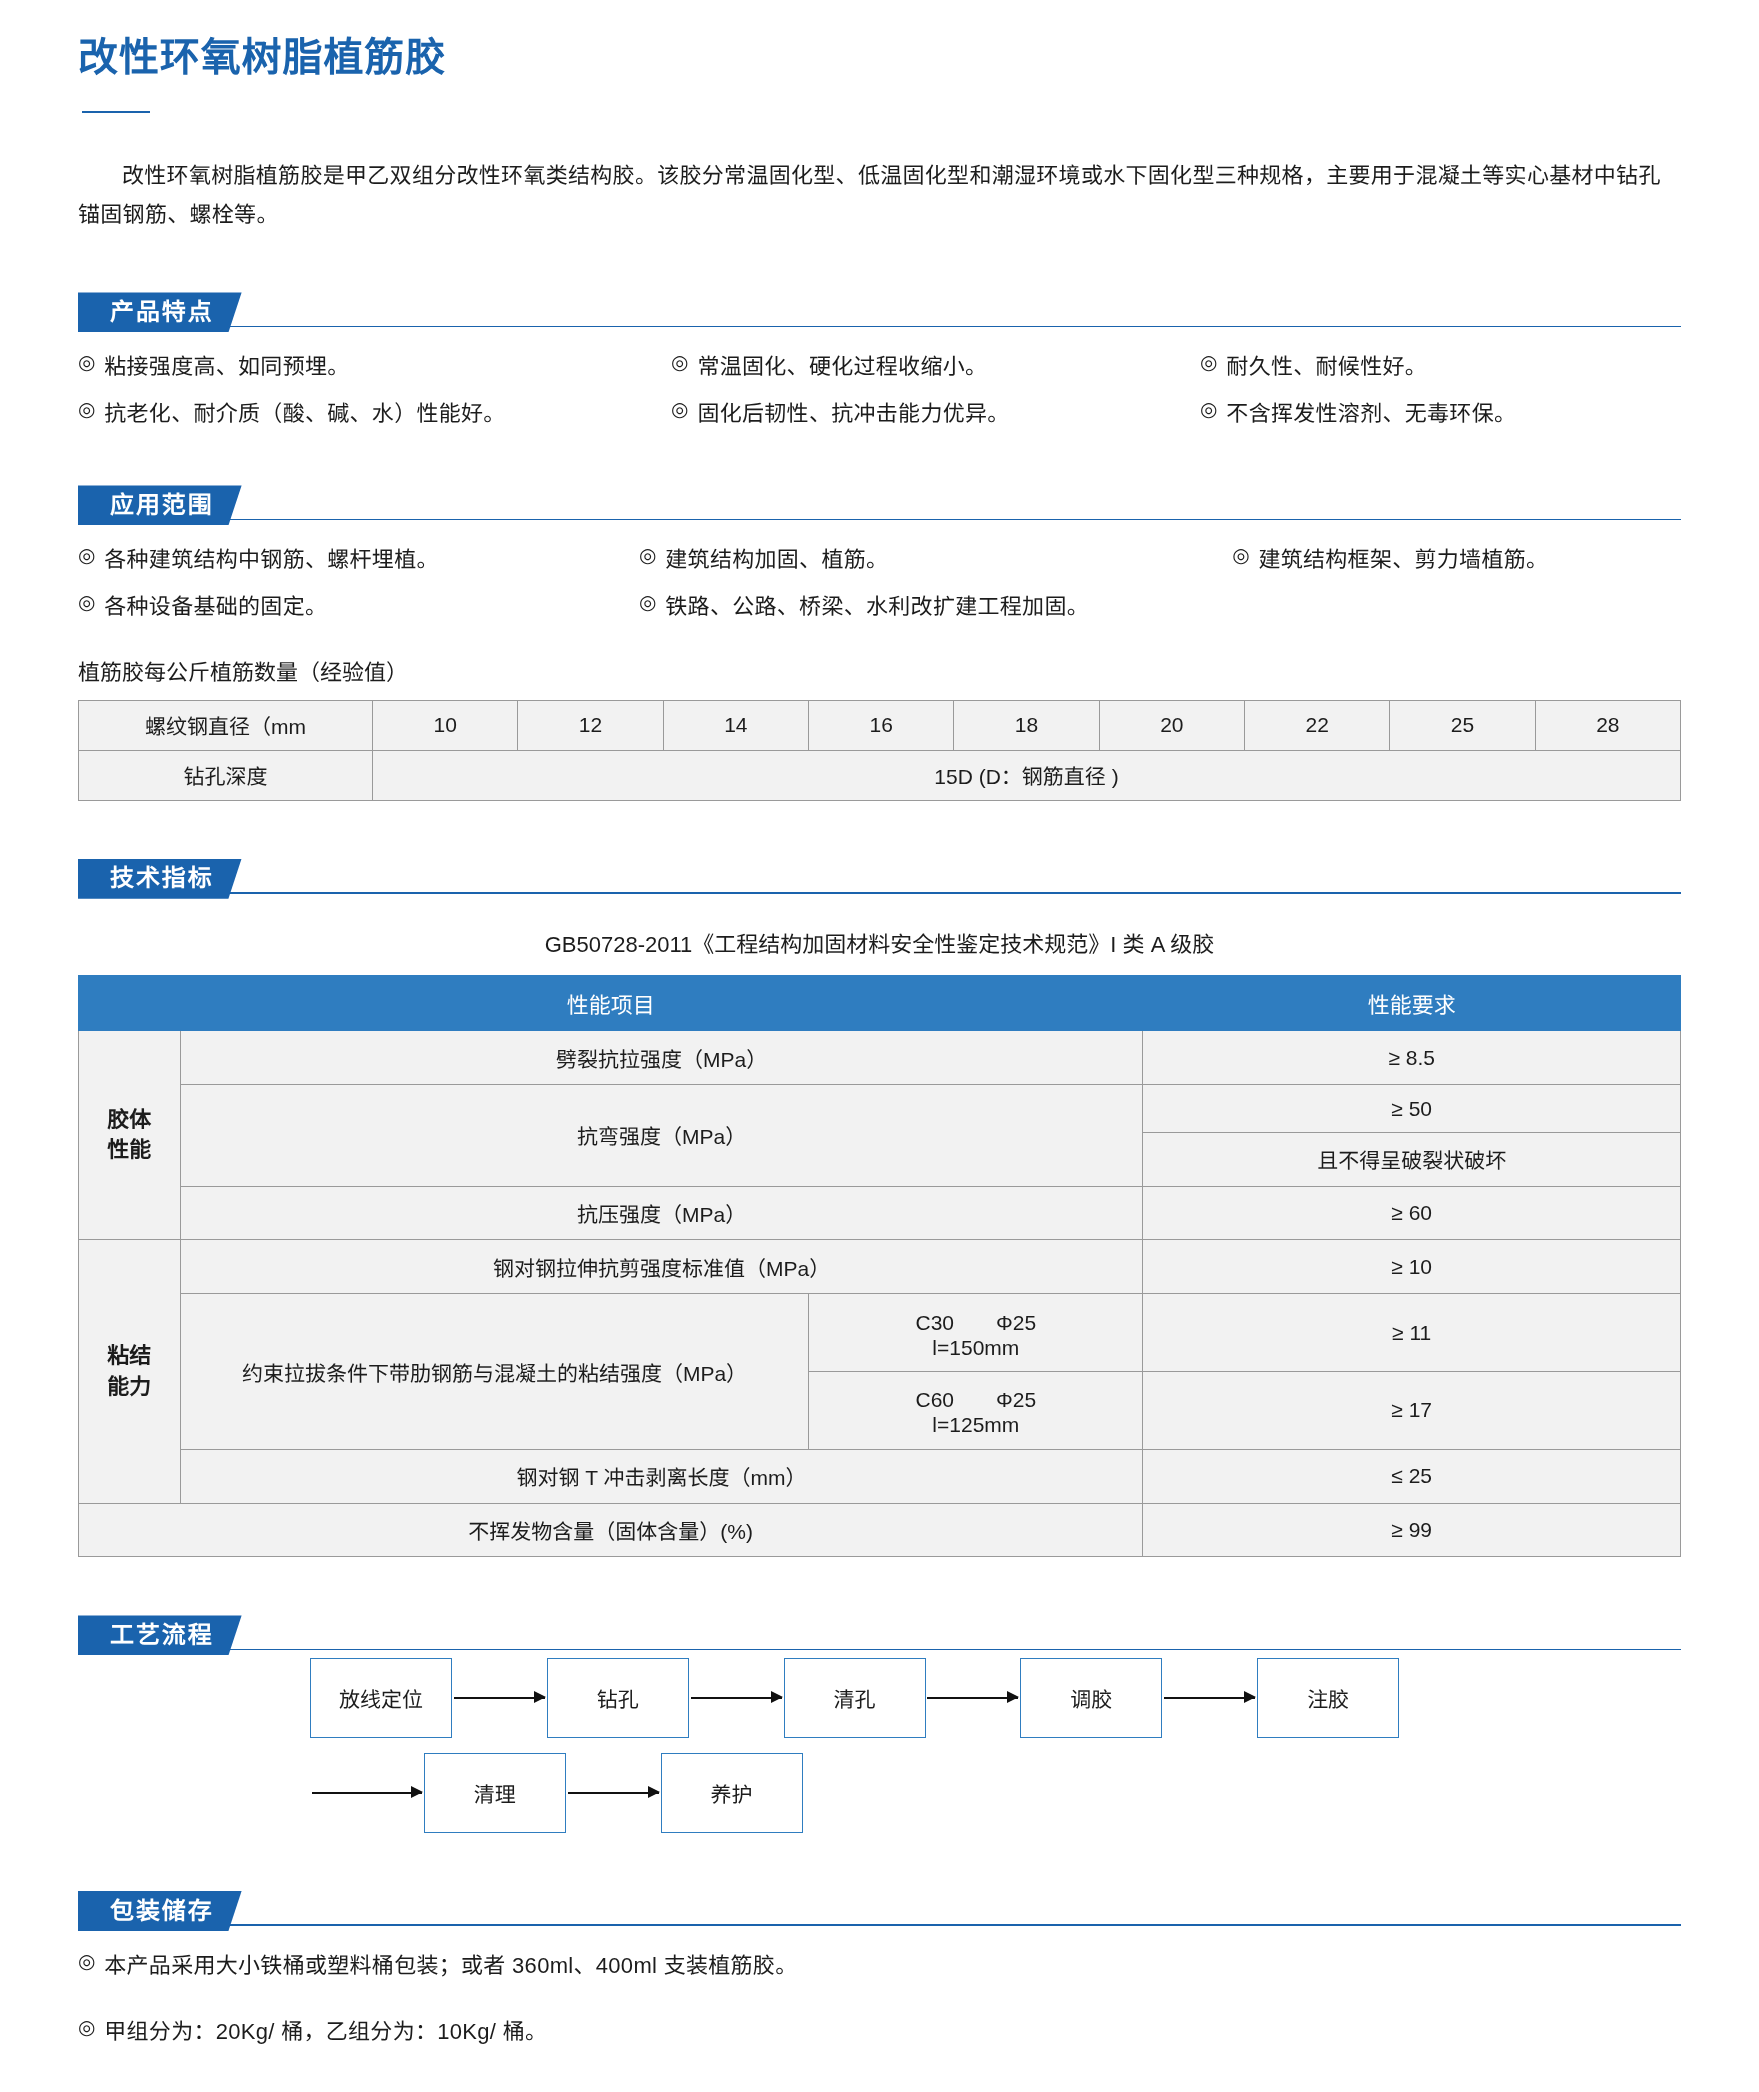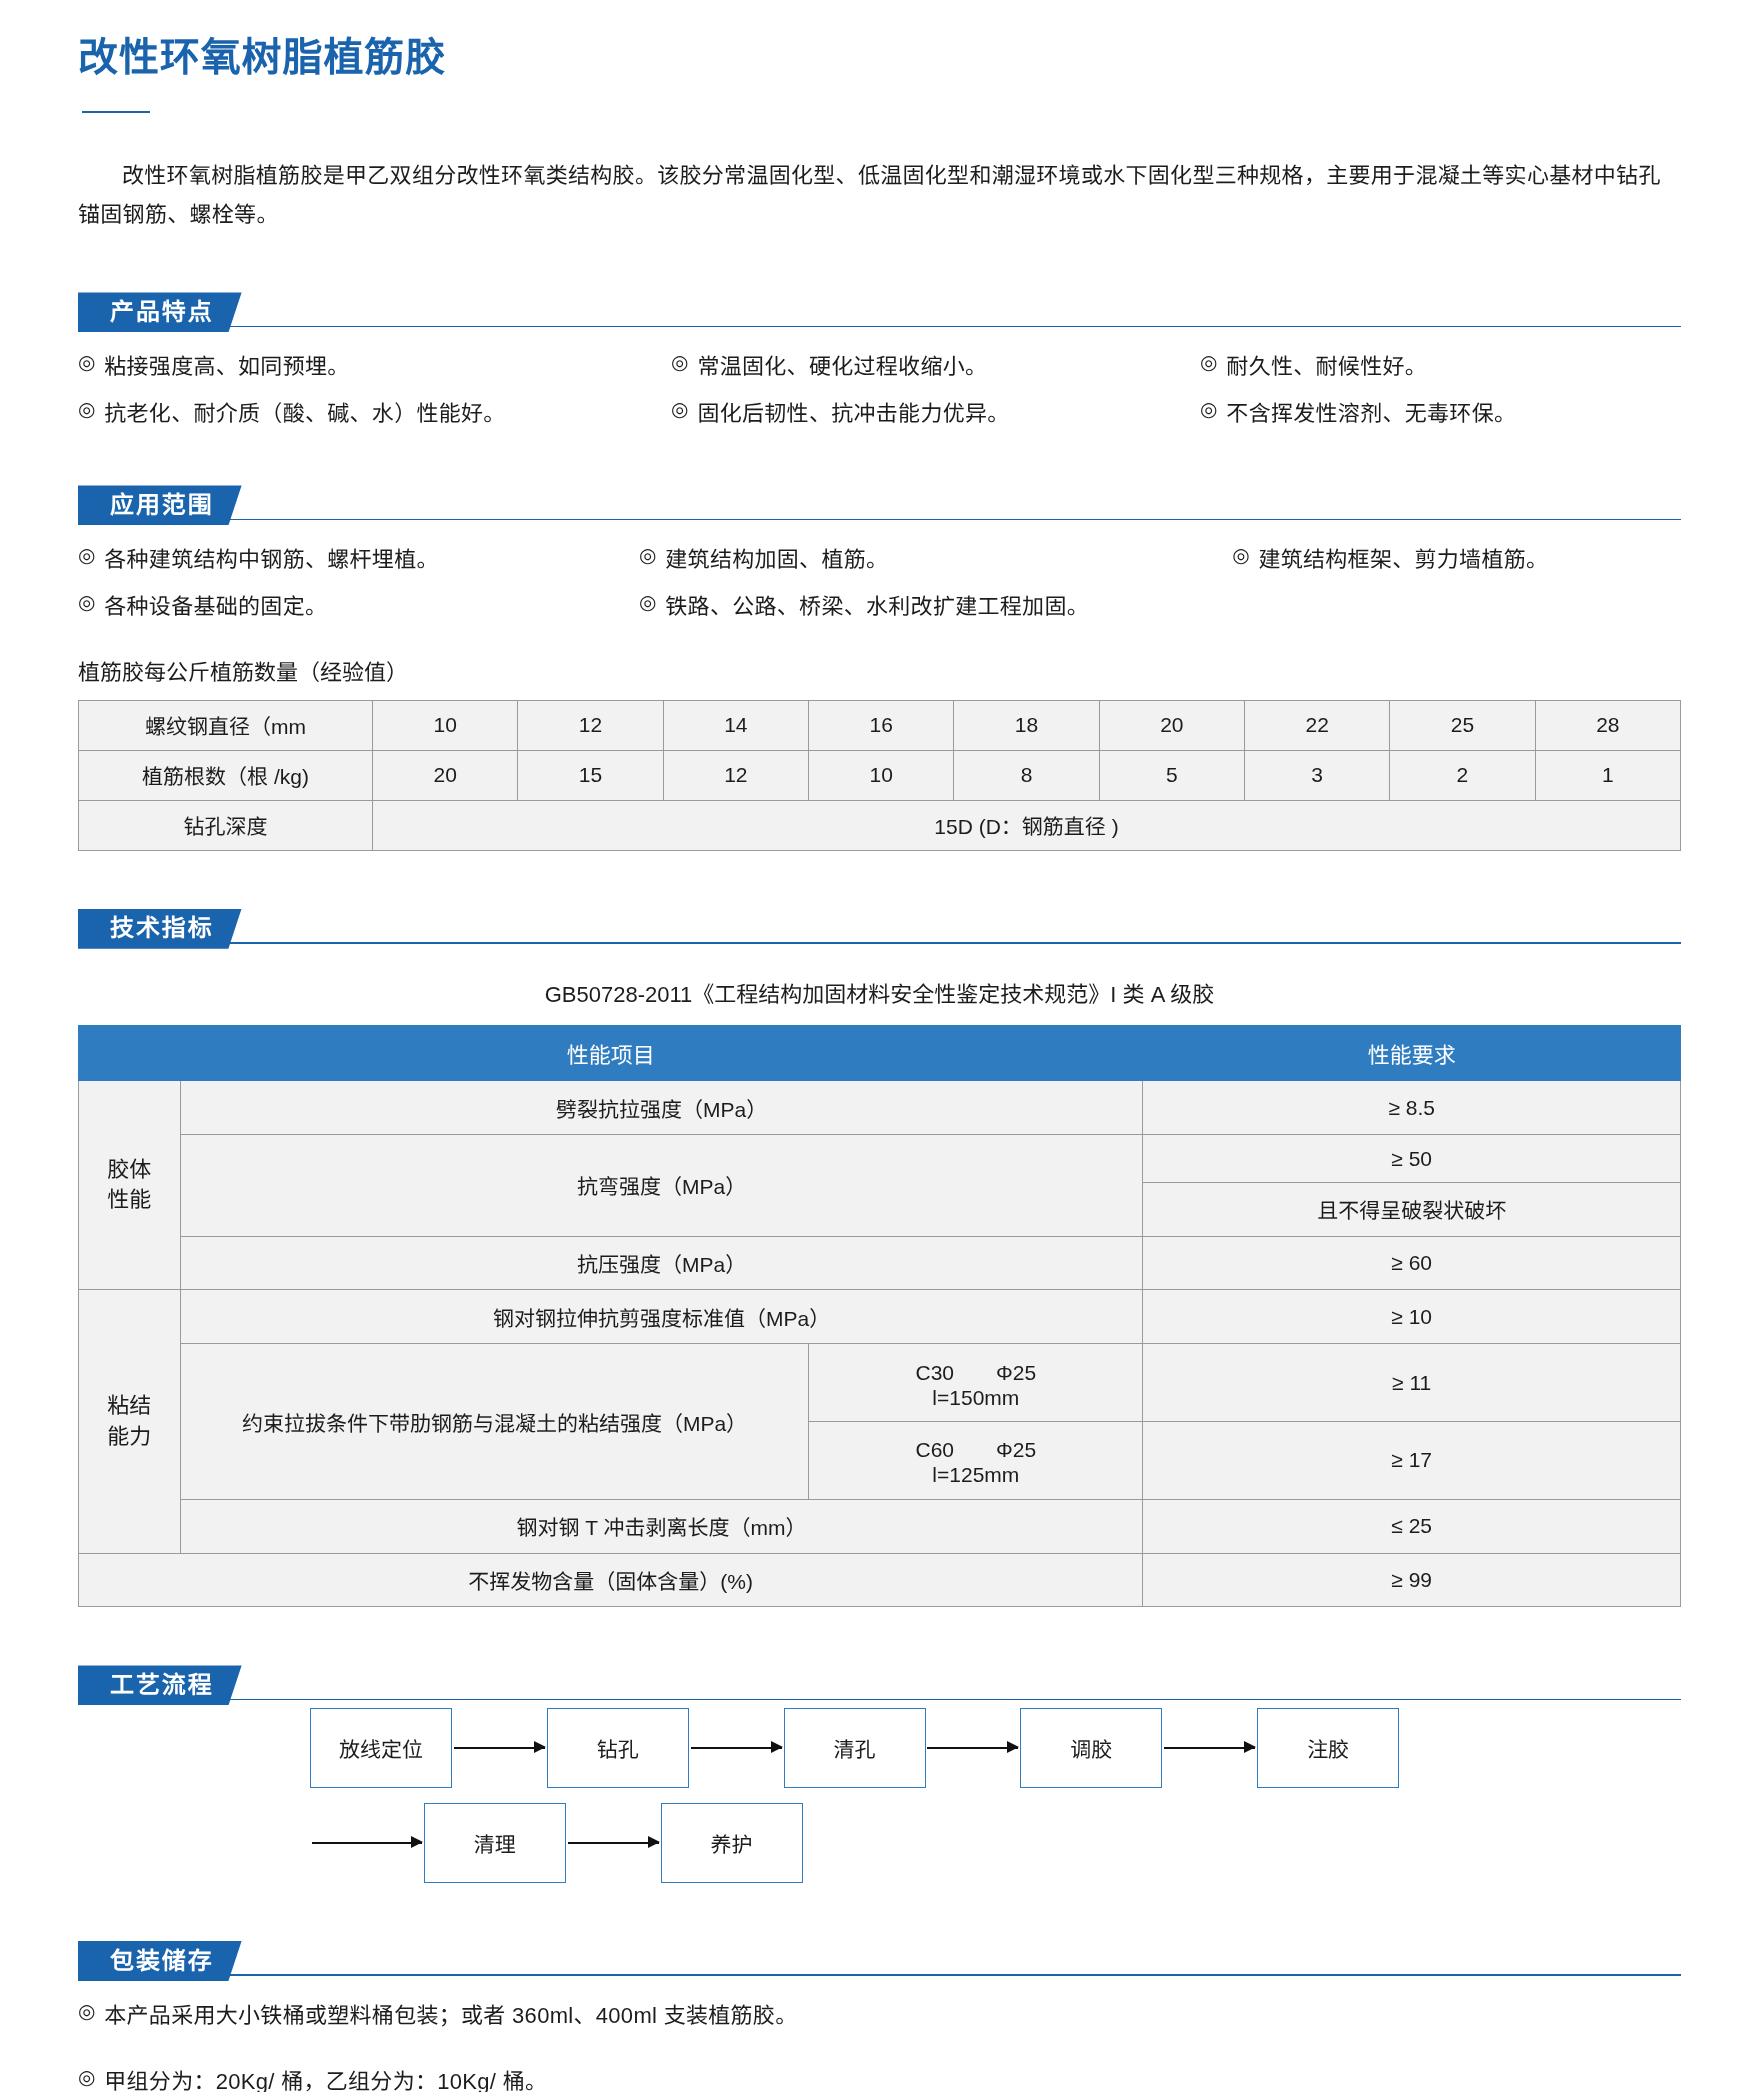--- a/index.html
+++ b/index.html
@@ -141,20 +141,21 @@
     border: 0.9px solid #9a9a9a;
     padding: 11.4px 7.6px;
     text-align: center;
     background: #f2f2f2;
     color: #1c1c1c;
   }
   table.tech td.sidecat {
     width: 95px;
     font-size: 22px;
     line-height: 1.4;
+    font-weight: bold;
   }
   table.tech td.req { width: 502px; }
   
   .flow-label {
     font-size: 22px;
     margin: 26.5px 0 0 0;
     color: #1c1c1c;
   }
   .flow-wrap { margin-top: 7.6px; padding-left: 232px; }
   .flow-row {
@@ -274,32 +275,20 @@
           <td class="label">螺纹钢直径（mm</td>
           <td>10</td>
           <td>12</td>
           <td>14</td>
           <td>16</td>
           <td>18</td>
           <td>20</td>
           <td>22</td>
           <td>25</td>
           <td>28</td>
-        </tr>
-        <tr>
-          <td class="label">植筋根数（根 /kg)</td>
-          <td>20</td>
-          <td>15</td>
-          <td>12</td>
-          <td>10</td>
-          <td>8</td>
-          <td>5</td>
-          <td>3</td>
-          <td>2</td>
-          <td>1</td>
         </tr>
         <tr>
           <td class="label">钻孔深度</td>
           <td colspan="9">15D (D：钢筋直径 )</td>
         </tr>
       </tbody>
     </table>
   </div>
 
   <div class="section">

